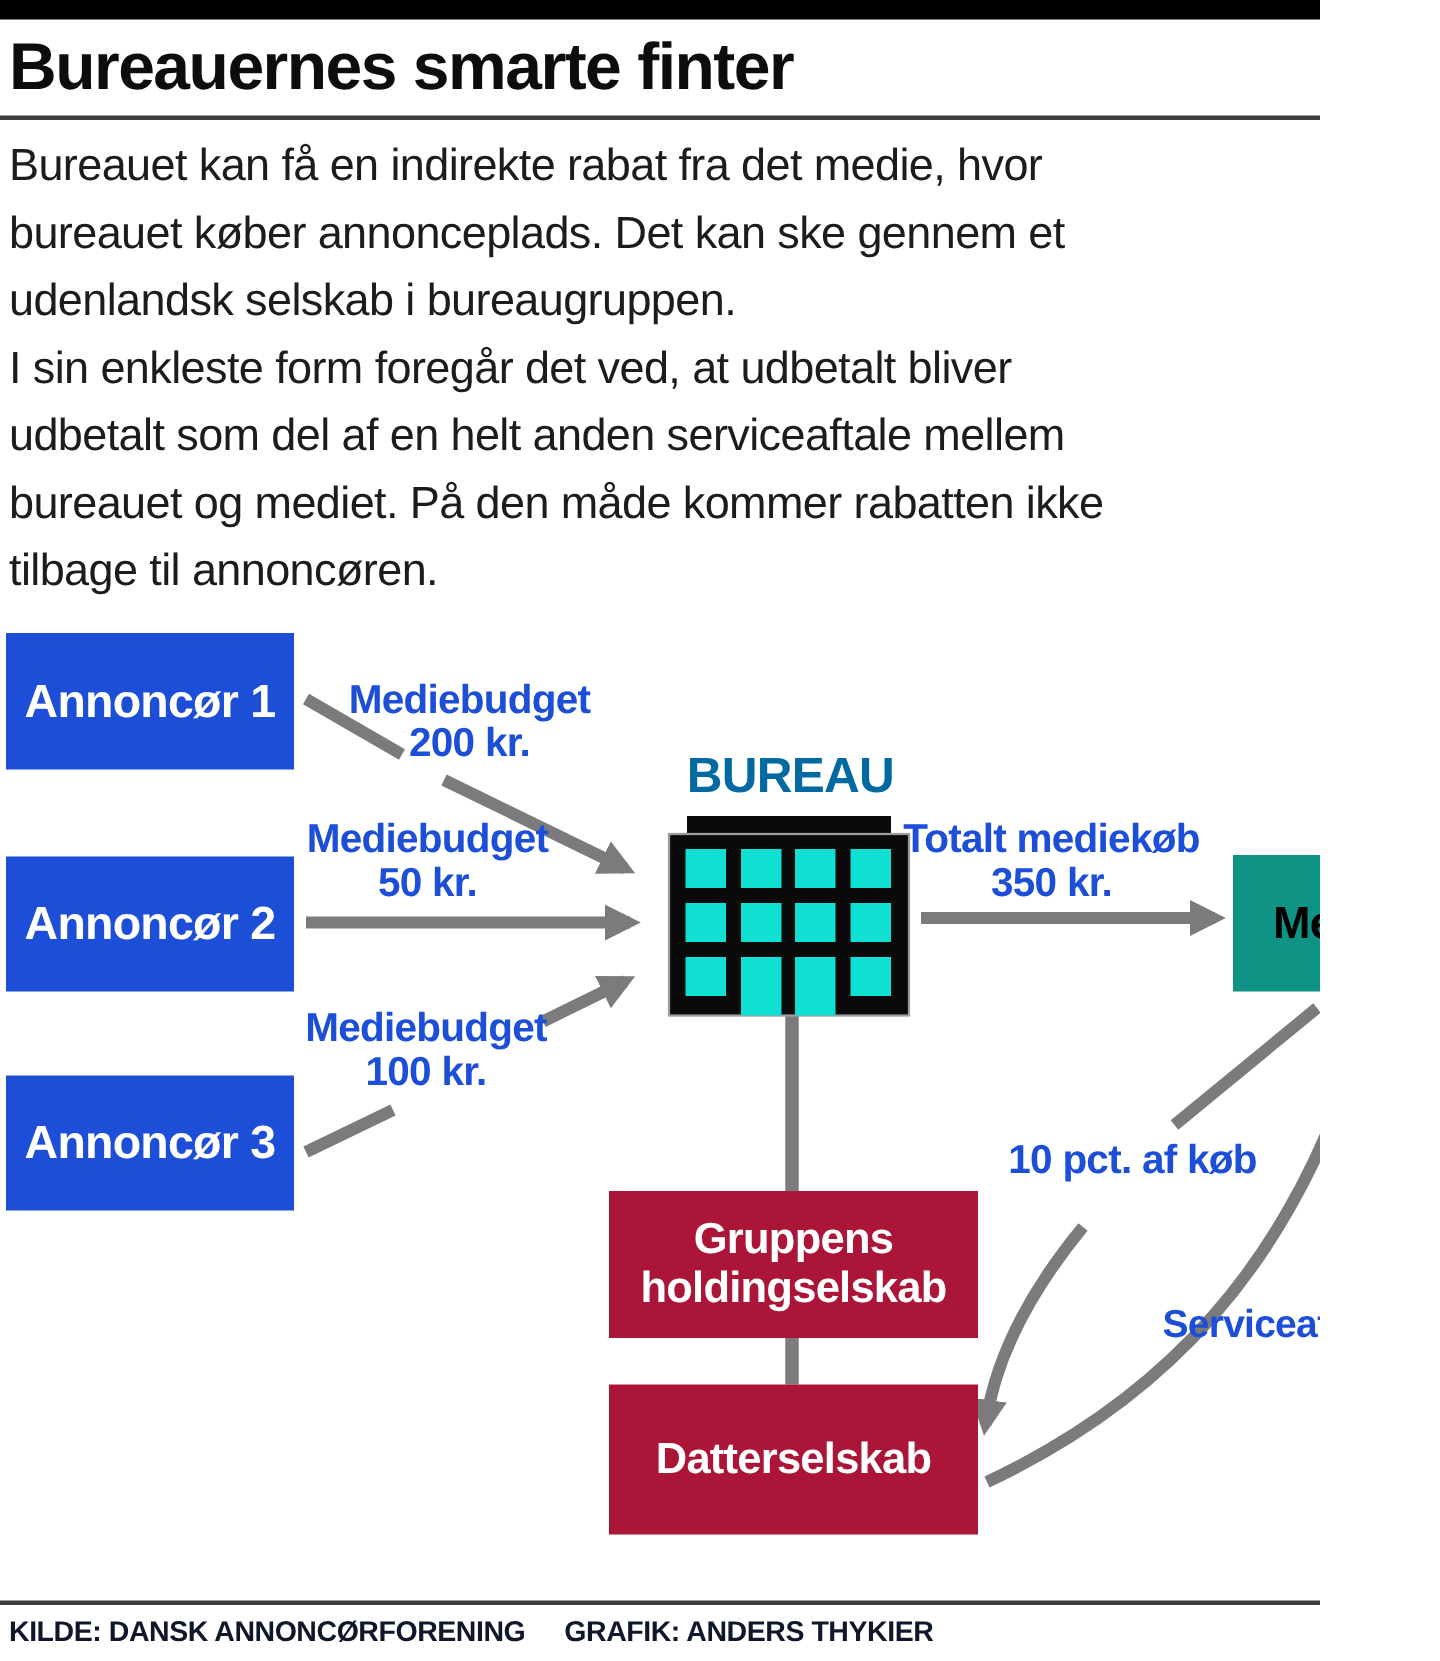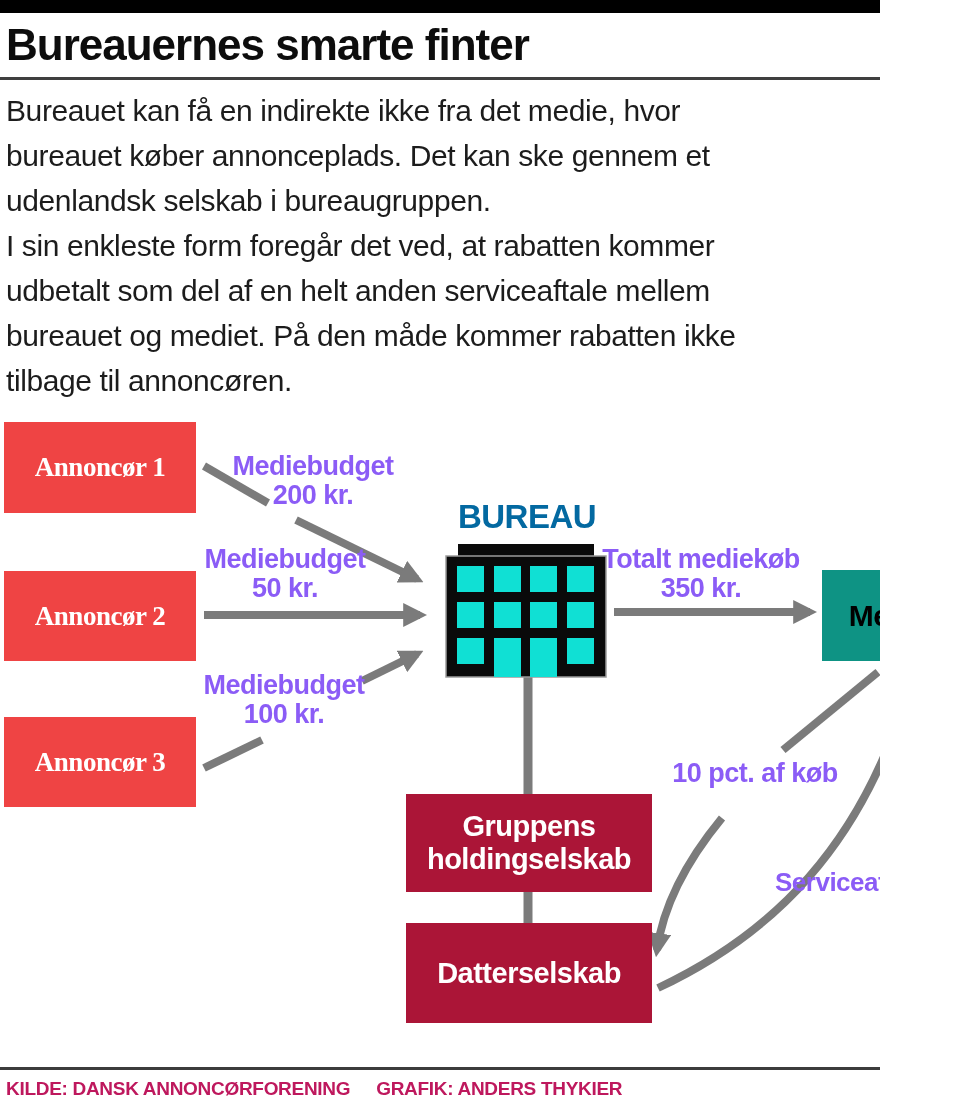--- a/index.html
+++ b/index.html
@@ -10,33 +10,33 @@
   .abs{position:absolute;}
   #topbar{left:0;top:0;width:960px;height:13px;background:#000000;}
   #title{
     left:6px;top:20px;width:948px;
     font-size:44px;font-weight:bold;color:#0d0d0d;letter-spacing:-1px;
   }
   #title-rule{left:0;top:77px;width:960px;height:3px;background:#3f3f3f;}
   #intro{left:6px;top:88px;width:950px;color:#1c1c1c;}
   #intro .line{font-size:30px;line-height:45px;letter-spacing:-0.4px;white-space:nowrap;}
   .bluebox{
-    background:#ef4444;color:#ffffff;display:flex;align-items:center;justify-content:center;
-    font-size:27px;font-weight:bold;letter-spacing:-0.5px;text-align:center;font-family:Liberation Serif, serif;
+    background:#1d4ed8;color:#ffffff;display:flex;align-items:center;justify-content:center;
+    font-size:31px;font-weight:bold;letter-spacing:-0.5px;text-align:center;
   }
   .redbox{
     background:#ab1537;color:#ffffff;display:flex;flex-direction:column;align-items:center;justify-content:center;
     font-size:29px;font-weight:bold;letter-spacing:-0.5px;text-align:right;line-height:33px;
   }
   .tealbox{
     background:#0e9384;color:#000000;display:flex;align-items:center;justify-content:center;
     font-size:30px;font-weight:bold;letter-spacing:-0.5px;
   }
   .flowlabel{
-    color:#8b5cf6;font-size:27px;font-weight:bold;line-height:29px;
+    color:#1d4ed8;font-size:27px;font-weight:bold;line-height:29px;
     letter-spacing:-0.5px;text-align:center;
   }
   #bureau-title{
     left:427px;top:498px;width:200px;text-align:center;
     font-size:33px;font-weight:bold;color:#0369a1;letter-spacing:-0.5px;
   }
   #box-annoncor-1{left:4px;top:422px;width:192px;height:91px;}
   #box-annoncor-2{left:4px;top:571px;width:192px;height:90px;}
   #box-annoncor-3{left:4px;top:717px;width:192px;height:90px;}
   #label-budget-200{left:213px;top:452px;width:200px;}
@@ -45,40 +45,40 @@
   #label-total{left:591px;top:545px;width:220px;}
   #label-kickback{left:655px;top:759px;width:200px;}
   #label-service{left:742px;top:868px;width:220px;font-size:26px;}
   #box-medie{left:822px;top:570px;width:136px;height:91px;}
   #box-holding{left:406px;top:794px;width:246px;height:98px;}
   #box-datterselskab{left:406px;top:923px;width:246px;height:100px;}
   #building{left:444px;top:542px;}
   #arrow-layer{left:0;top:0;}
   #footer-rule{left:0;top:1067px;width:960px;height:3px;background:#3c3c3c;}
   #footer{
-    left:6px;top:1078px;width:948px;color:#be185d;
+    left:6px;top:1078px;width:948px;color:#0f172a;
     font-size:19px;font-weight:bold;letter-spacing:-0.3px;white-space:nowrap;
   }
   #footer .src{margin-right:26px;}
 </style>
 </head>
 <body>
 
 <div id="stage">
 
   <div id="topbar" class="abs"></div>
 
   <div id="title" class="abs">Bureauernes smarte finter</div>
   <div id="title-rule" class="abs"></div>
 
   <div id="intro" class="abs">
-    <div class="line">Bureauet kan få en indirekte ikke fra det medie, hvor</div>
+    <div class="line">Bureauet kan få en indirekte rabat fra det medie, hvor</div>
     <div class="line">bureauet køber annonceplads. Det kan ske gennem et</div>
     <div class="line">udenlandsk selskab i bureaugruppen.</div>
-    <div class="line">I sin enkleste form foregår det ved, at rabatten kommer</div>
+    <div class="line">I sin enkleste form foregår det ved, at udbetalt bliver</div>
     <div class="line">udbetalt som del af en helt anden serviceaftale mellem</div>
     <div class="line">bureauet og mediet. På den måde kommer rabatten ikke</div>
     <div class="line">tilbage til annoncøren.</div>
   </div>
 
   <svg id="arrow-layer" class="abs" width="960" height="1107" viewBox="0 0 960 1107">
     <defs>
       <marker id="ah" viewBox="0 0 10 10" refX="7" refY="5" markerWidth="3" markerHeight="3" orient="auto" markerUnits="strokeWidth">
         <path d="M0,0 L10,5 L0,10 z" fill="#7b7b7b"></path>
       </marker>

